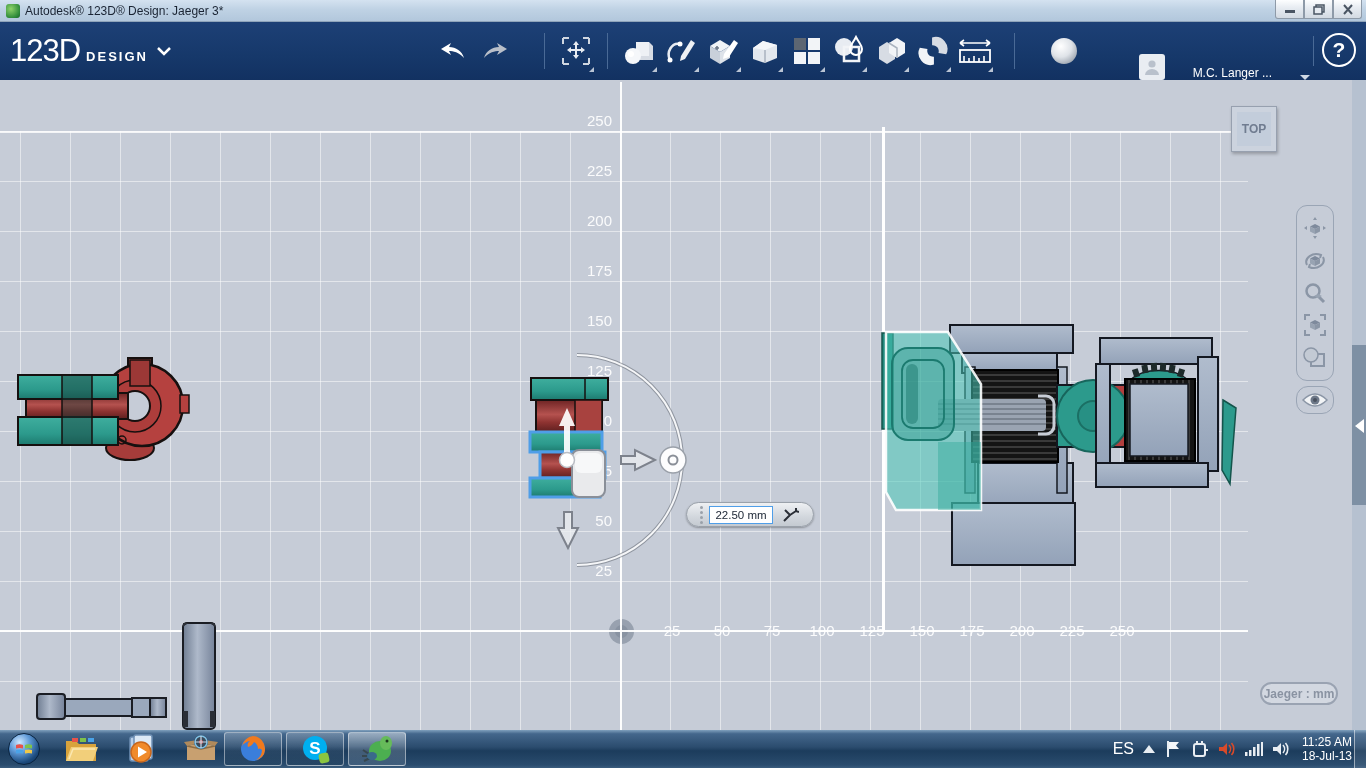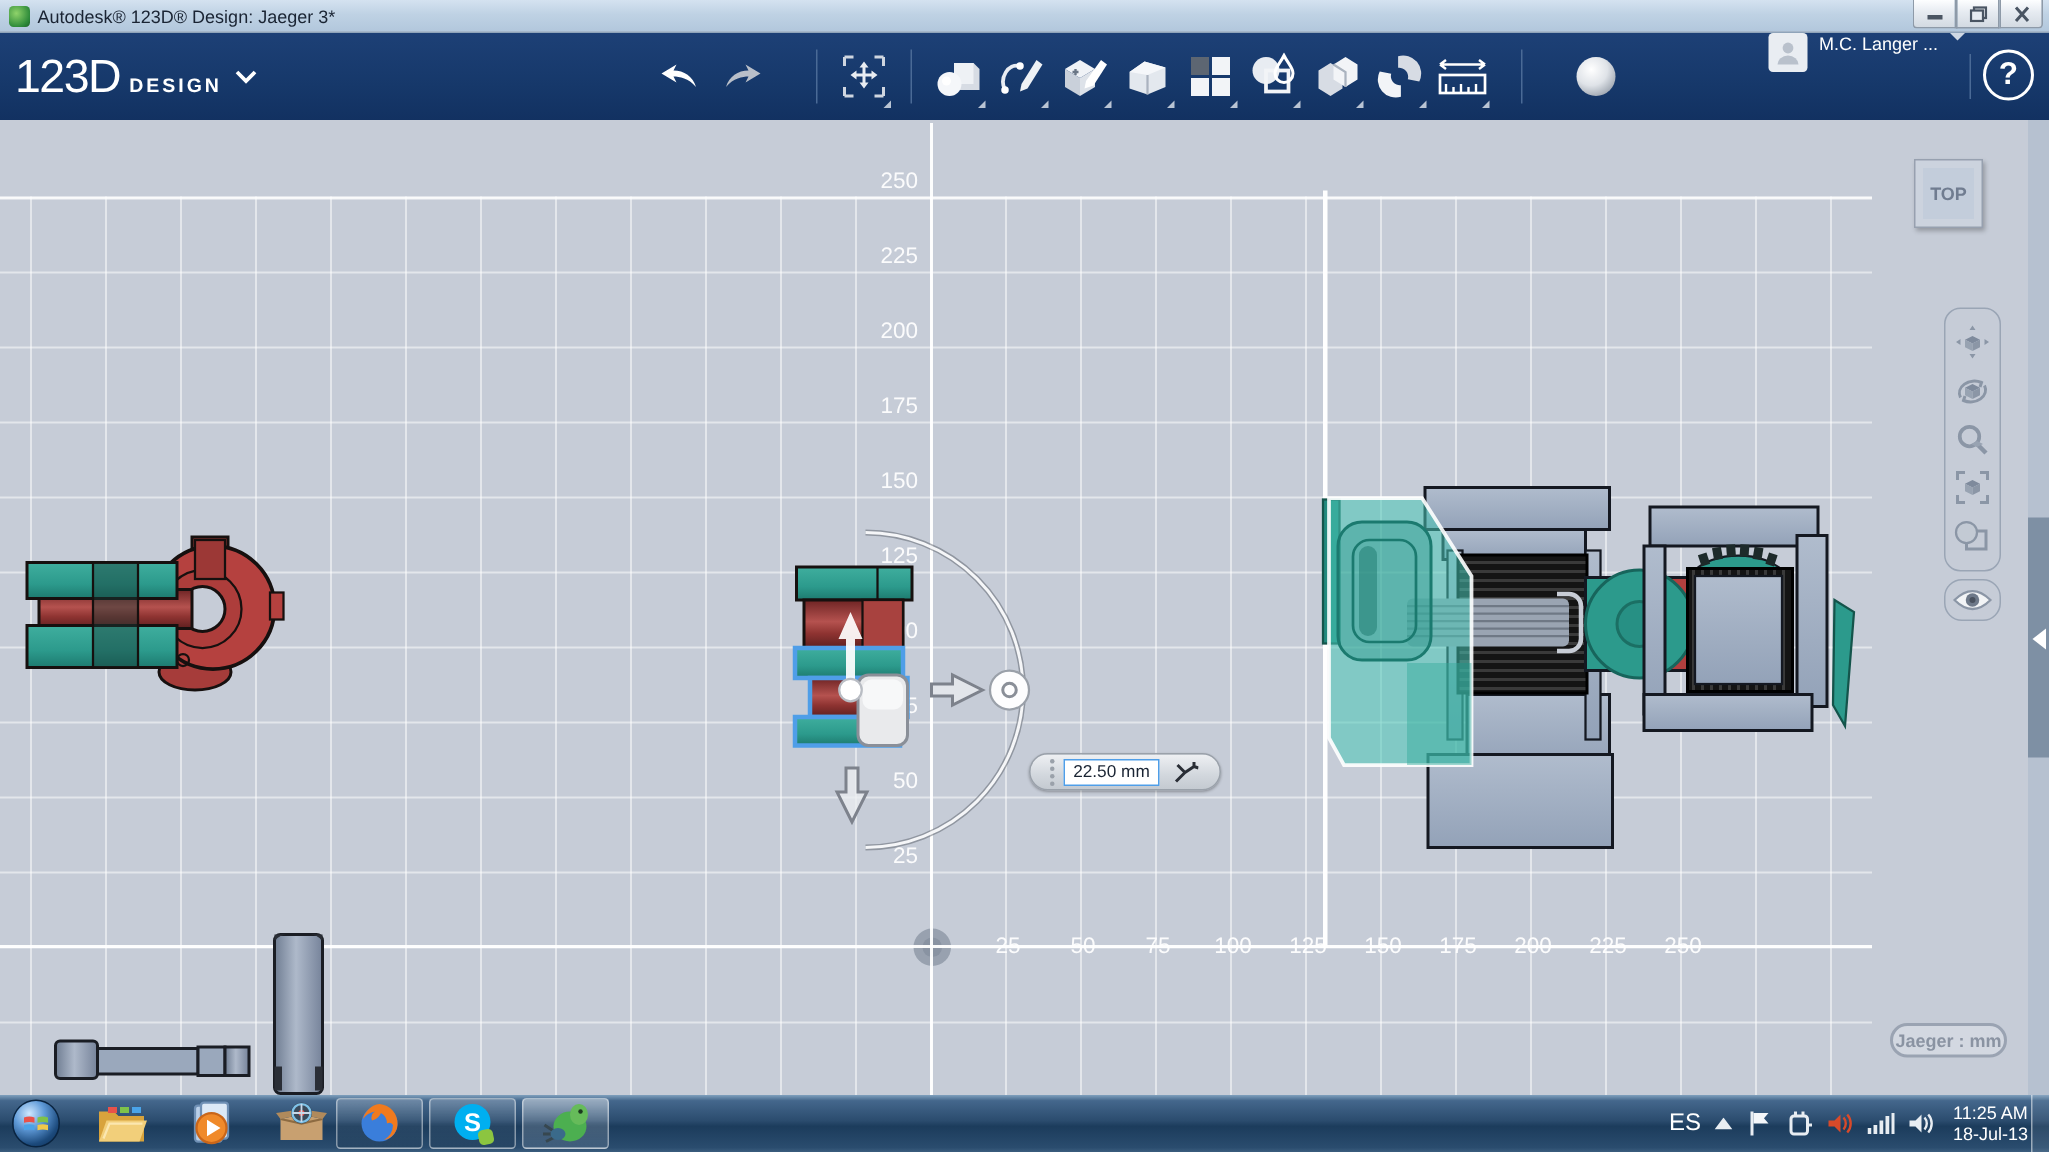--- a/index.html
+++ b/index.html
@@ -27,21 +27,21 @@
   .logo { display:flex; align-items:baseline; color:#fff; margin-left:10px; cursor:pointer; }
   .logo-123d { font-size:31px; font-weight:normal; letter-spacing:-1px; }
   .logo-design { font-size:13px; letter-spacing:2px; margin-left:6px; font-weight:bold; }
   .sep-v { width:1px; height:36px; background:#4a6a96; margin:0 10px; }
   .tb-btn { position:relative; width:42px; height:46px; display:flex; align-items:center;
     justify-content:center; cursor:pointer; }
   .tb-btn .caret { position:absolute; right:3px; bottom:2px; width:0; height:0;
     border-left:5px solid transparent; border-bottom:5px solid #b9c4d4; }
   .undo-redo { display:flex; align-items:center; margin-left:260px; }
   .user-area { position:absolute; right:56px; top:0; height:58px; display:flex;
-    align-items:flex-start; color:#fff; }
+    align-items:flex-end; color:#fff;gap:20px; }
   .avatar { width:26px; height:26px; background:#e9edf2; border-radius:3px; margin-right:8px;
     display:flex; align-items:center; justify-content:center; position:relative; }
   .user-name { font-size:12px; }
   .user-caret { width:0; height:0; border-left:5px solid transparent; border-right:5px solid transparent;
     border-top:5px solid #cfd8e4; margin-left:8px; }
   .help-btn { position:absolute; right:10px; top:11px; width:34px; height:34px; border:2.5px solid #fff;
     border-radius:50%; color:#fff; font-size:21px; font-weight:bold; display:flex;
     align-items:center; justify-content:center; cursor:pointer; }
   .help-sep { position:absolute; right:52px; top:14px; width:1px; height:30px; background:#4a6a96; }
 
@@ -63,21 +63,21 @@
     background:#ffffff; }
   .origin { position:absolute; left:609px; top:539px; width:25px; height:25px; border-radius:50%;
     background:#8d97a6; opacity:.8; }
   .origin::after { content:""; position:absolute; left:6px; top:6px; width:13px; height:13px;
     border-radius:50%; background:#7b8595; }
   .axis-label { position:absolute; color:rgba(255,255,255,0.92); font-size:15px; }
   .ylab { width:46px; text-align:right; }
   .xlab { width:44px; text-align:center; }
 
   
-  .viewcube { position:absolute; left:1276px; top:26px; width:46px; height:46px;
+  .viewcube { position:absolute; left:1231px; top:26px; width:46px; height:46px;
     background:#ccd3de; border:1px solid #97a0af; box-shadow:1px 2px 3px rgba(0,0,0,0.25);
     display:flex; align-items:center; justify-content:center; cursor:pointer; }
   .viewcube-face { width:34px; height:34px; background:#c3cddb; display:flex; align-items:center;
     justify-content:center; font-size:12px; font-weight:bold; color:#707c90; }
 
   
   .nav-pill { position:absolute; left:1296px; top:125px; width:38px; height:176px;
     border:1.5px solid #9aa5b5; border-radius:11px; display:flex; flex-direction:column;
     align-items:center; justify-content:space-around; padding:6px 0; }
   .eye-pill { position:absolute; left:1296px; top:306px; width:38px; height:28px;

